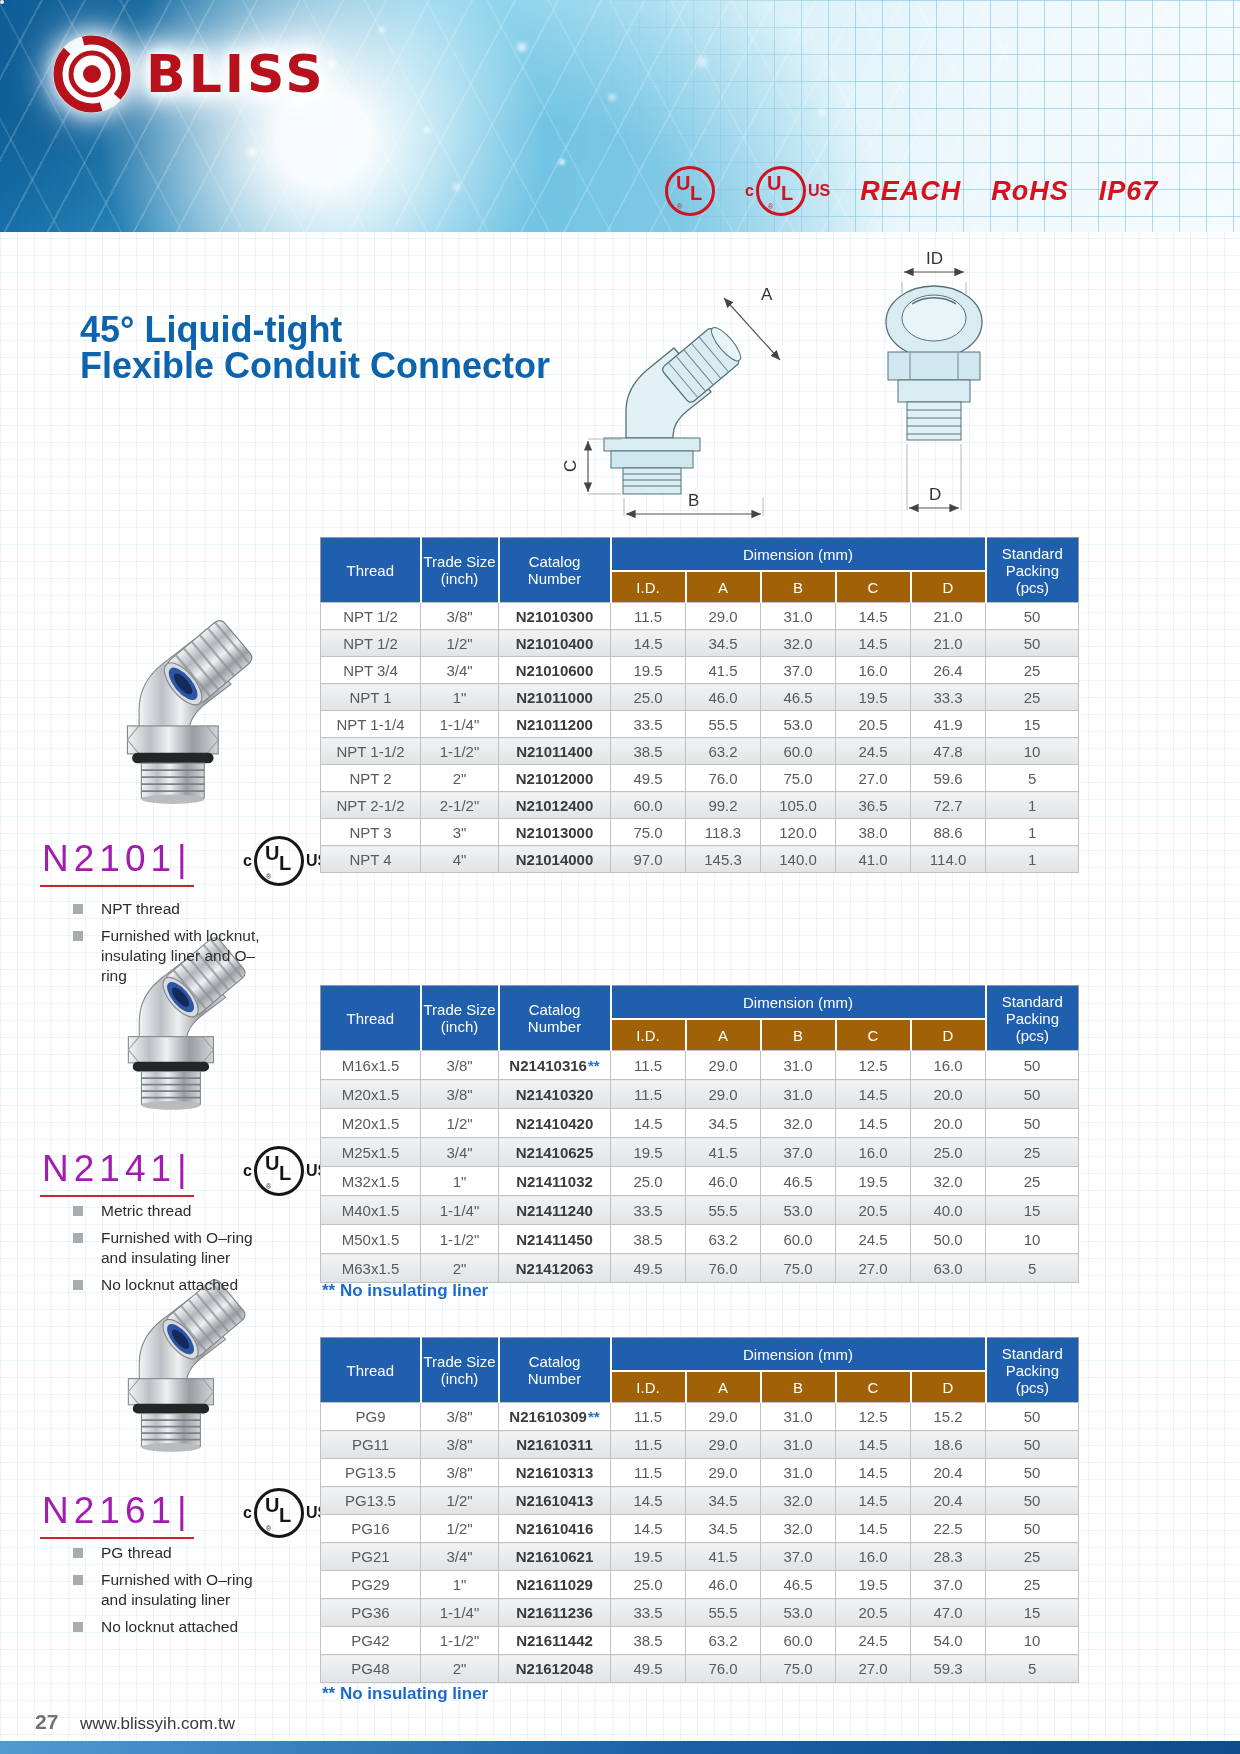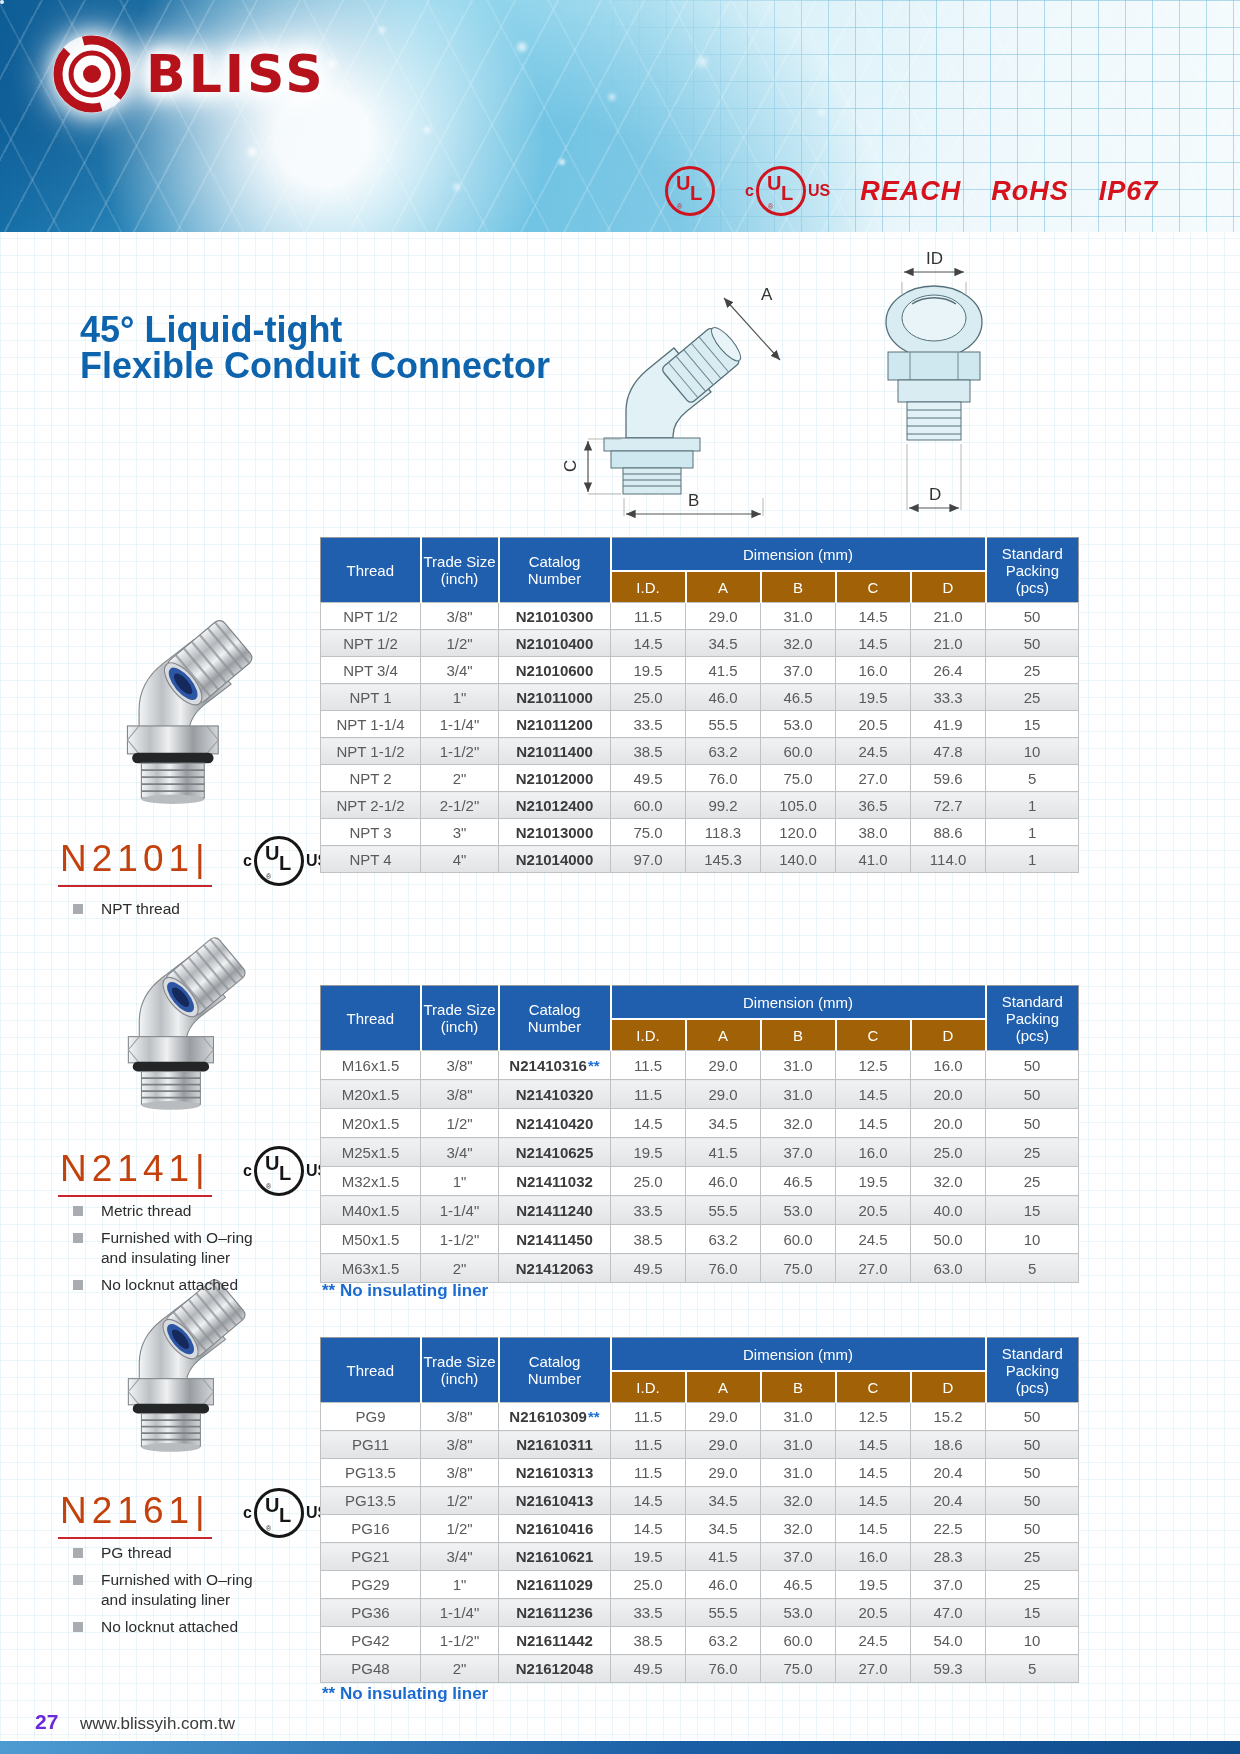--- a/index.html
+++ b/index.html
@@ -57,21 +57,21 @@
   .draw{position:absolute;z-index:1;}
   .d-left{left:528px;top:248px;}
   .d-right{left:852px;top:248px;}
   .draw text{fill:#333;font-size:17px;font-family:"Liberation Sans",sans-serif;}
   
   .photo{position:absolute;z-index:1;}
   .p1{left:46px;top:572px;width:256px;height:266px;}
   .p2{left:52px;top:892px;width:240px;height:250px;}
   .p3{left:52px;top:1234px;width:240px;height:250px;}
   
-  .code{position:absolute;left:58px;z-index:1;color:#c2410c;font-size:37px;font-weight:400;
+  .code{position:absolute;left:40px;z-index:1;color:#a21caf;font-size:37px;font-weight:400;
     letter-spacing:5px;border-bottom:2px solid #c9252f;padding:0 2px 5px 2px;}
   .code .bar{margin-left:1px;font-weight:300;}
   .c1{top:838px;} .c2{top:1148px;} .c3{top:1490px;}
   .mark{position:absolute;z-index:1;}
   .m1{left:243px;top:836px;} .m2{left:243px;top:1146px;} .m3{left:243px;top:1488px;}
   
   .features{position:absolute;z-index:1;list-style:none;margin:15px;padding:0;width:195px;}
   .f1{left:58px;top:884px;} .f2{left:58px;top:1186px;} .f3{left:58px;top:1528px;}
   .features li{position:relative;padding-left:28px;font-size:15.5px;line-height:20px;
     margin-bottom:7px;color:#2c2c2c;}
@@ -88,21 +88,21 @@
   .spec thead tr.sub th{background:#a16207;font-size:15px;height:26px;border-top:2px solid #fff;}
   .spec td{border:1px solid #bfc2c5;text-align:center;font-size:15px;color:#595a5c;padding:0;}
   .t1 td{height:26px;} .t2 td{height:28px;} .t3 td{height:27px;}
   .spec tbody tr:nth-child(even) td{background:linear-gradient(#f1f2f3,#e2e3e5);}
   .spec td.cat{font-weight:bold;color:#3a3b3d;}
   .spec .star{color:#1f6fd6;font-weight:bold;margin-left:1px;}
   
   .note{position:absolute;left:322px;z-index:1;color:#1b6ad0;font-size:17px;font-weight:bold;}
   .n2{top:1281px;} .n3{top:1684px;}
   
-  .pageno{position:absolute;left:35px;top:1710px;z-index:1;font-size:21px;font-weight:bold;color:#6d28d9;}
+  .pageno{position:absolute;left:35px;top:1710px;z-index:1;font-size:21px;font-weight:bold;color:#737373;}
   .site{position:absolute;left:80px;top:1714px;z-index:1;font-size:17px;color:#3a3a3a;}
   .bottombar{position:absolute;left:0;bottom:0;width:1240px;height:13px;z-index:1;
     background:linear-gradient(90deg,#4e9bd2,#1a5fa5 55%,#0f4c8c);}
   .hiddefs{position:absolute;width:0;height:0;overflow:hidden;}
 </style>
 </head>
 <body>
 
 <div class="page">
   <div class="page-grid"></div>
@@ -242,20 +242,21 @@
     <span class="ul-c">c</span>
     <span class="ulcircle">
       <span class="u">U</span>
       <span class="l">L</span>
       <span class="r">®</span>
     </span>
     <span class="ul-us">US</span>
   </span>
   <ul class="features f1">
       <li>NPT thread</li>
+      <li>Furnished with locknut, insulating liner and O–ring</li>
     </ul>
 
   <div class="code c2">
     <span>N2141</span><span class="bar">|</span>
   </div>
   <span class="mark m2 ulwrap ul-black">
     <span class="ul-c">c</span>
     <span class="ulcircle">
       <span class="u">U</span>
       <span class="l">L</span>

